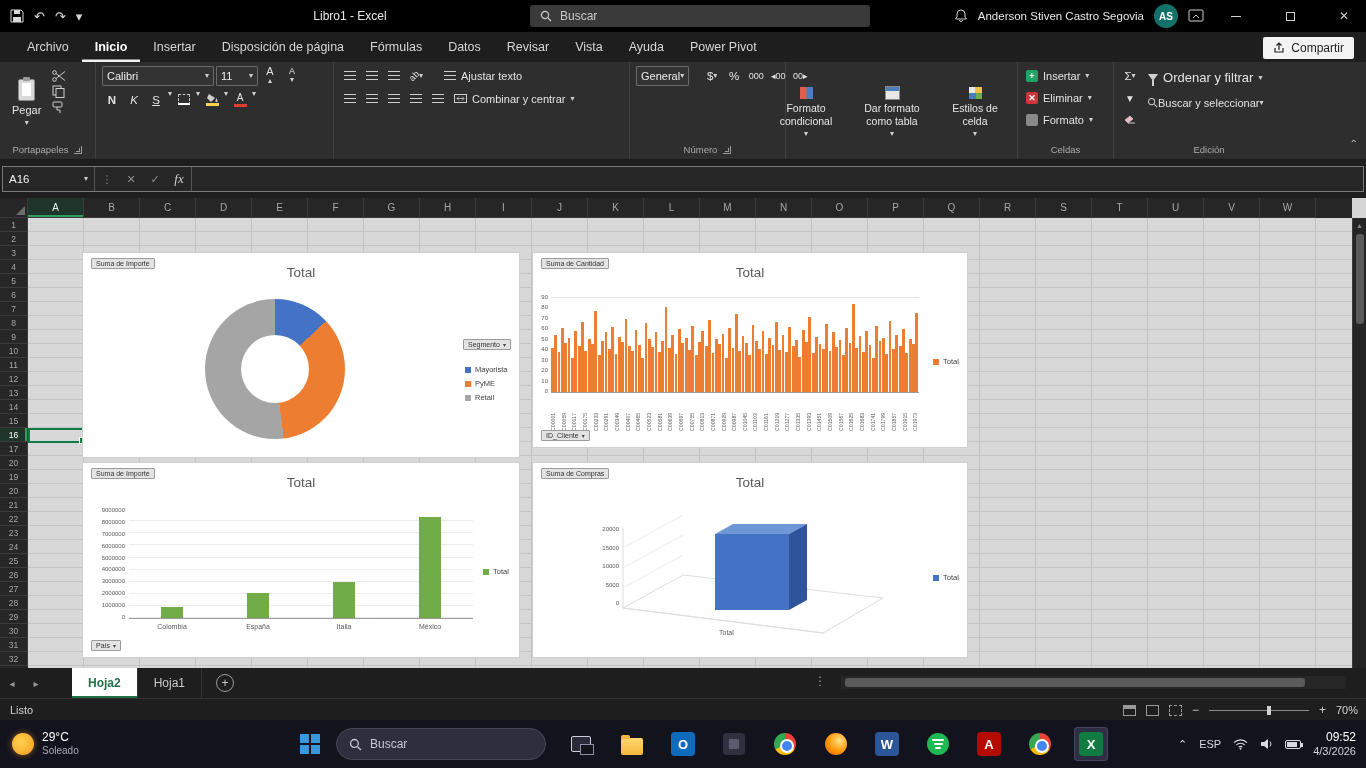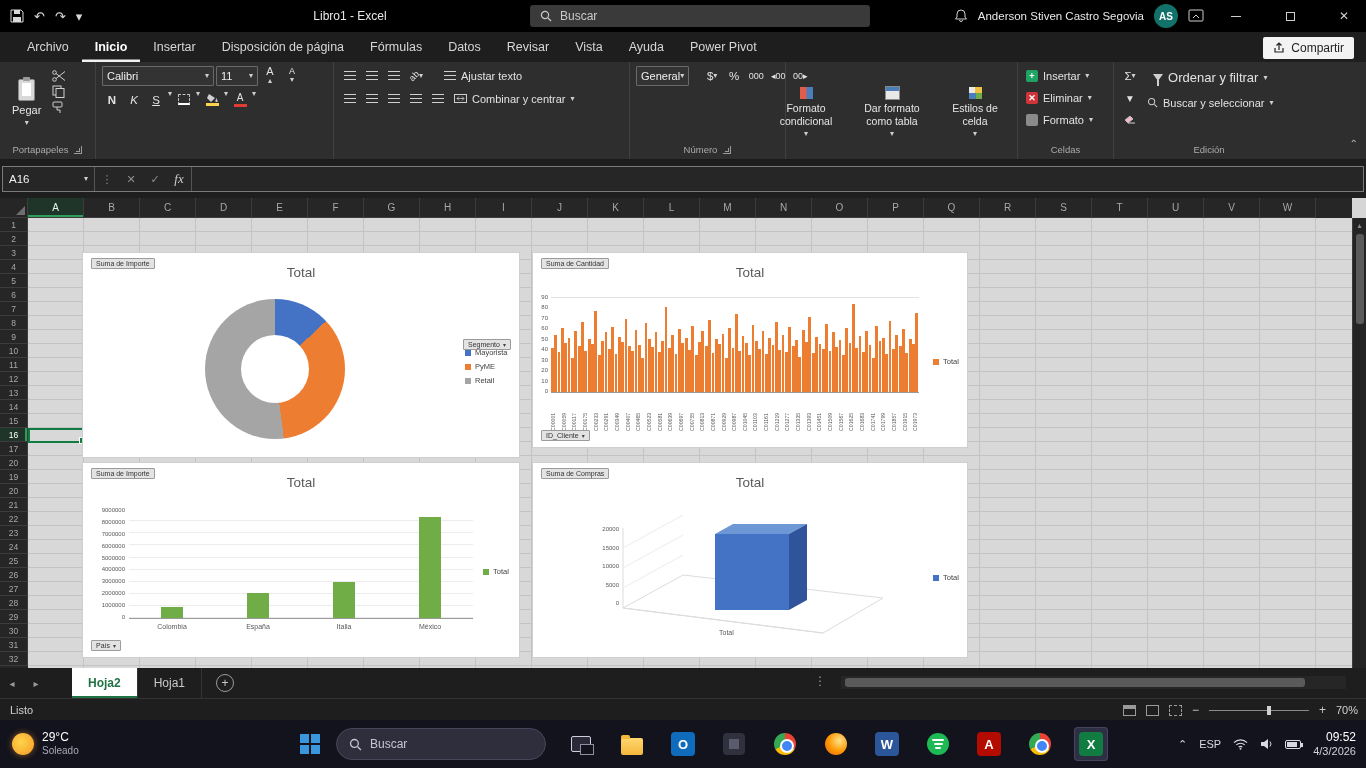--- a/index.html
+++ b/index.html
@@ -477,21 +477,21 @@
                 <path d="M4 8h7" stroke="#cfcfcf"></path>
               </svg>
             </div>
         </div>
         <div class="stack" style="gap:6px;margin-top:2px">
           <div class="mini" style="gap:5px">
             <span class="funnel"></span>
             <span style="font-size:13px">Ordenar y filtrar</span>
               <span class="caret">▾</span>
           </div>
-          <div class="mini" style="gap:5px">
+          <div class="mini" style="">
             <svg width="11" height="11" viewBox="0 0 12 12">
                 <circle cx="5" cy="5" r="3.4" fill="none" stroke="#cfcfcf" stroke-width="1.1"></circle>
                 <line x1="8" y1="8" x2="11" y2="11" stroke="#cfcfcf" stroke-width="1.1"></line>
               </svg>
             <span style="font-size:11px">Buscar y seleccionar</span>
               <span class="caret">▾</span>
           </div>
         </div>
       </div>
       <div class="rg-label">
@@ -583,21 +583,21 @@
       <div class="field-btn" style="left:8px;top:5px">
           <span>Suma de Importe</span>
         </div>
       <div class="chart-title">Total</div>
       <div class="donut" style="left: 122px; top: 46px; width: 140px; height: 140px; background: conic-gradient(rgb(68, 114, 196) 0deg, rgb(68, 114, 196) 46.8deg, rgb(237, 125, 49) 46.8deg, rgb(237, 125, 49) 172.8deg, rgb(165, 165, 165) 172.8deg, rgb(165, 165, 165) 360deg);"></div>
       <div class="donut-hole" style="left:158px;top:82px;width:68px;height:68px"></div>
       <div class="field-btn" style="left:380px;top:86px">
           <span>Segmento</span>
           <span class="caret">▾</span>
         </div>
-      <div class="lg" style="left:382px;top:95px">
+      <div class="lg" style="left:382px;top:112px">
           <div class="lgitem">
             <span class="sw" style="background: rgb(68, 114, 196);"></span>
             <span class="lgtx">Mayorista</span>
           </div>
           <div class="lgitem">
             <span class="sw" style="background: rgb(237, 125, 49);"></span>
             <span class="lgtx">PyME</span>
           </div>
           <div class="lgitem">
             <span class="sw" style="background: rgb(165, 165, 165);"></span>

